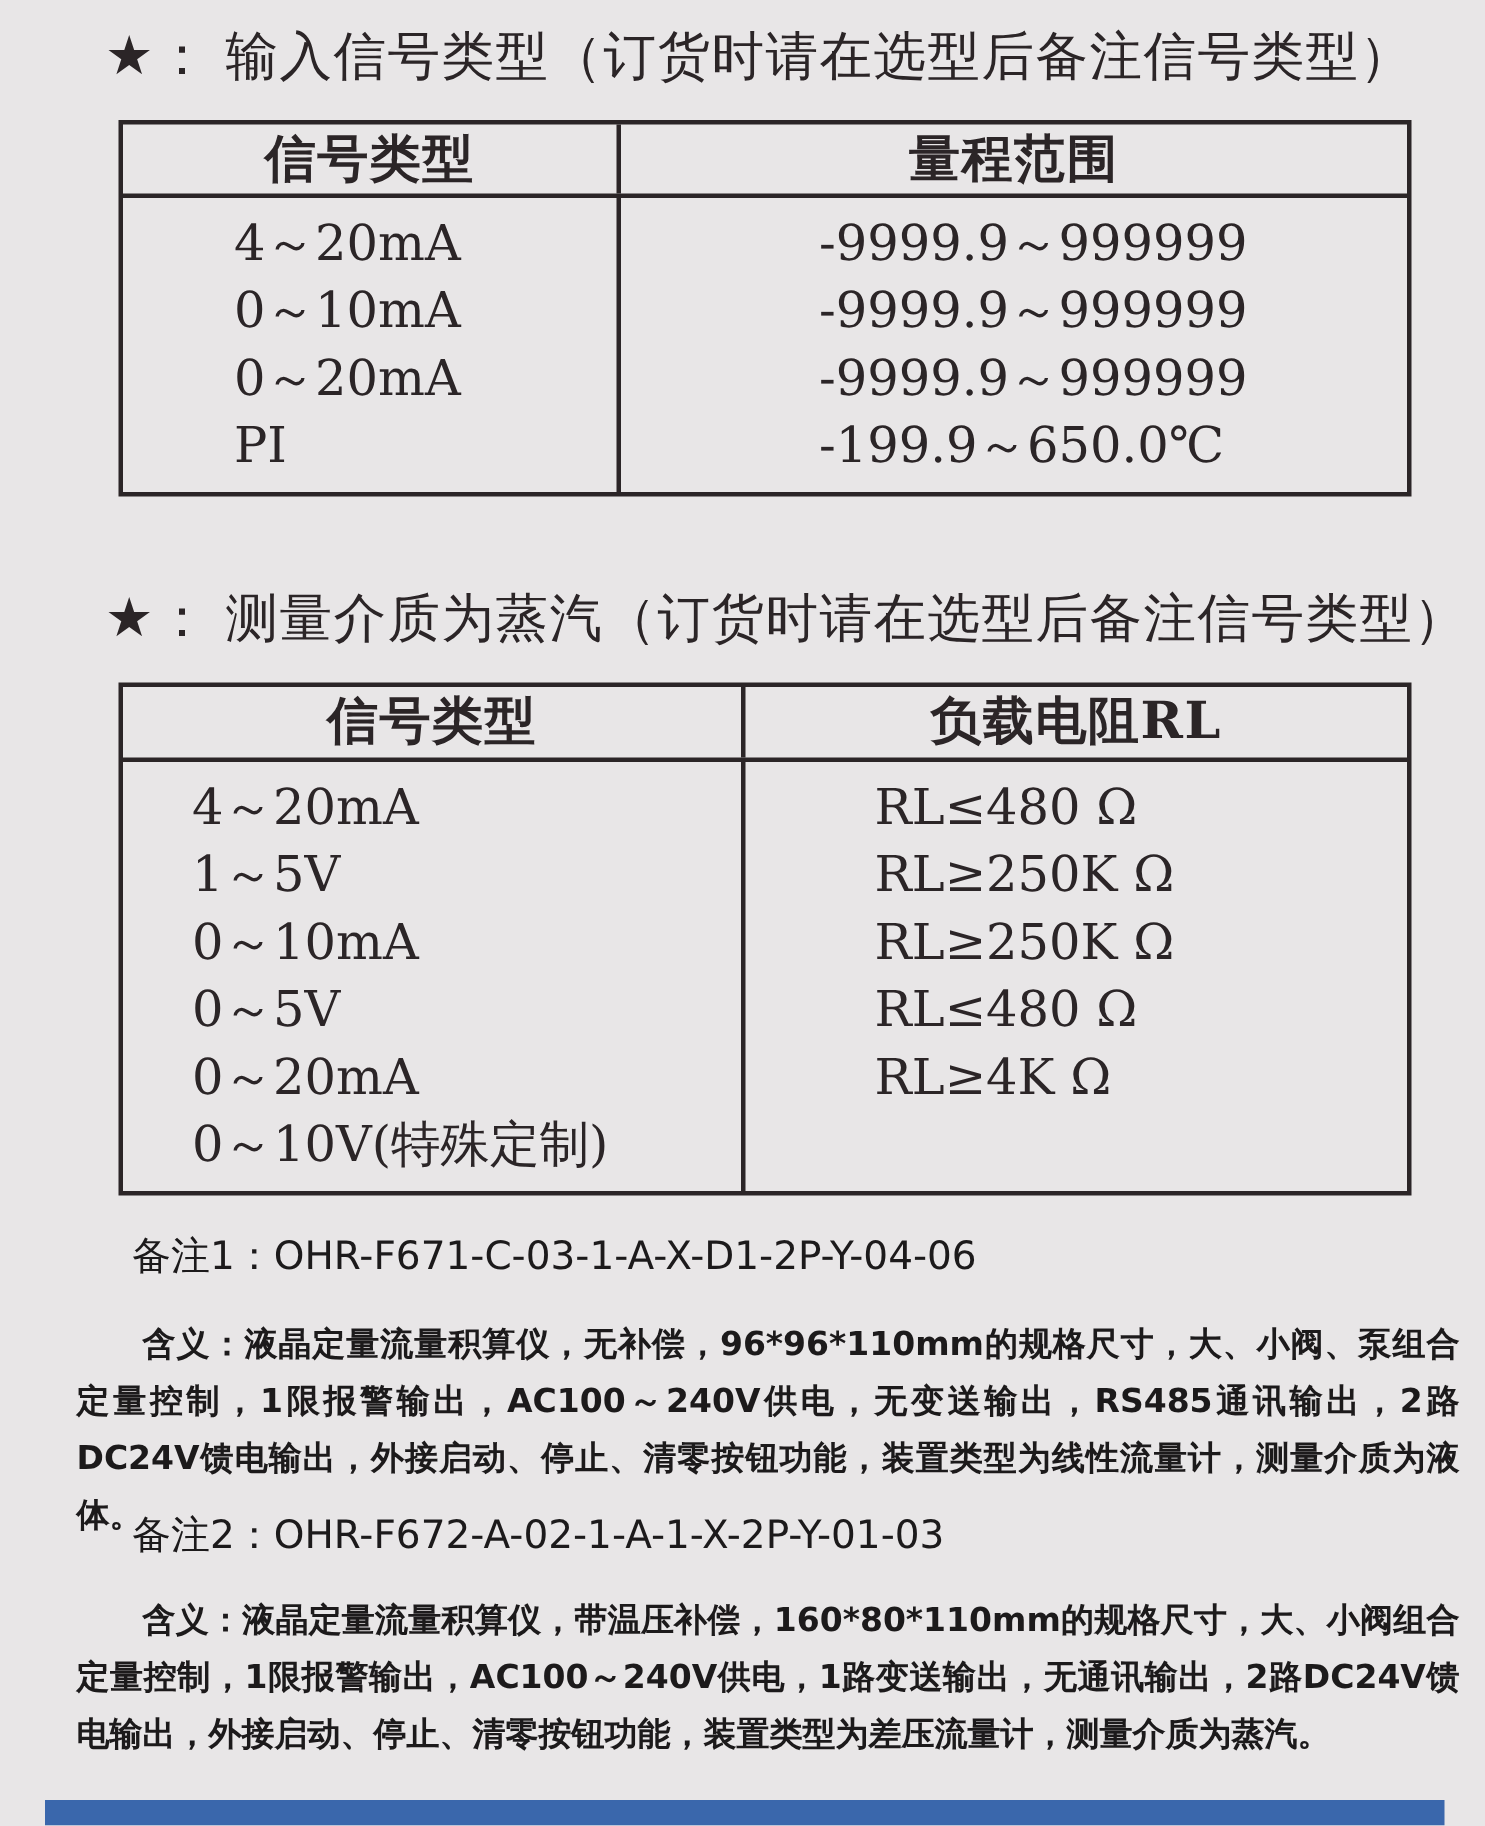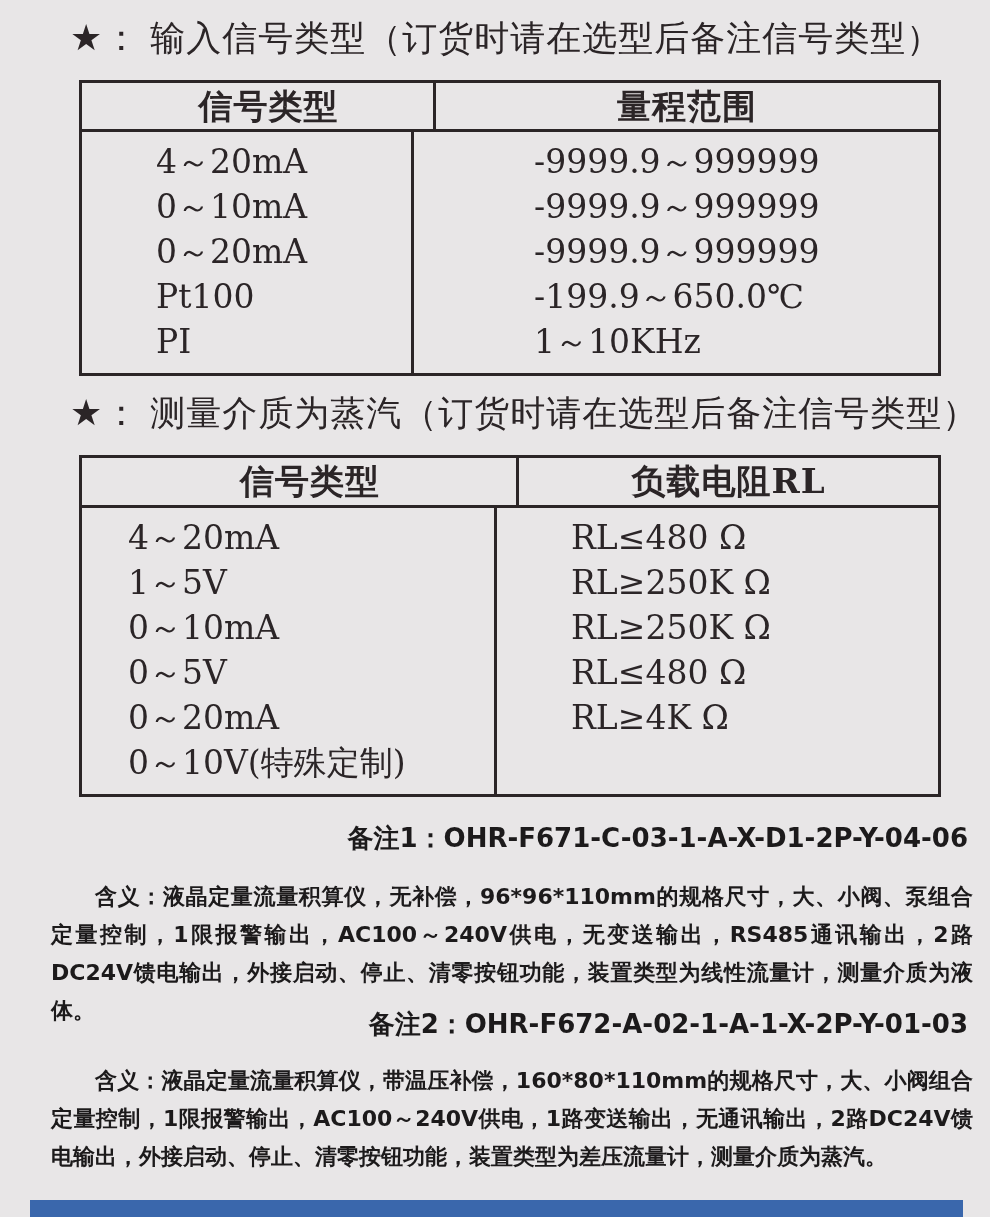--- a/index.html
+++ b/index.html
@@ -19,44 +19,44 @@
     color:#2b2527;letter-spacing:1px;
     white-space:nowrap;
   }
   .heading .star{font-size:36px;margin-right:10px;}
   
   .tbl{
     position:absolute;left:79px;width:856px;
     border:3px solid #2b2527;
     background:transparent;
   }
-  .tbl .hdr{display:grid;border-bottom:3px solid #2b2527;padding-left:22px;}
+  .tbl .hdr{display:grid;border-bottom:3px solid #2b2527;}
   .tbl1 .hdr,.tbl1 .bd{grid-template-columns:332px 1fr;}
   .tbl2 .hdr,.tbl2 .bd{grid-template-columns:415px 1fr;}
   .tbl .hdr > div{
     text-align:center;font-size:34px;font-weight:600;
     letter-spacing:1px;
   }
   .tbl1 .hdr > div{line-height:46px;}
   .tbl2 .hdr > div{line-height:47px;}
   .tbl .hdr > div:first-child{border-right:3px solid #2b2527;}
-  .tbl .bd{display:grid;}
+  .tbl .bd{display:grid;gap:12px;}
   .tbl .bd .col{padding-top:7px;padding-bottom:9px;}
   .tbl .bd .col:first-child{border-right:3px solid #2b2527;}
   .tbl .cell{font-size:33px;line-height:45px;white-space:nowrap;}
   .tbl1 .col.c1 .cell{padding-left:74px;}
   .tbl1 .col.c2 .cell{padding-left:120px;}
   .tbl2 .col.c1 .cell{padding-left:46px;}
   .tbl2 .col.c2 .cell{padding-left:74px;}
   
   .note-line{
     position:absolute;left:88px;width:880px;
     font-family:"DejaVu Sans","Liberation Sans",sans-serif;
-    font-weight:bold;font-size:26px;line-height:32px;
-    color:#1c1a1b;white-space:nowrap;text-align:right;
+    font-weight:normal;font-size:26px;line-height:32px;
+    color:#1c1a1b;white-space:nowrap;
   }
   .para{
     position:absolute;left:35px;width:922px;margin:16px;
     font-family:"DejaVu Sans","Liberation Sans",sans-serif;
     font-weight:bold;font-size:22px;line-height:38px;
     color:#1c1a1b;text-align:justify;text-indent:2em;
   }
   .footer-bar{
     position:absolute;left:30px;top:1200px;
     width:933px;height:17px;
@@ -75,29 +75,27 @@
   <div class="tbl tbl1" style="top:80px">
     <div class="hdr">
       <div>信号类型</div>
       <div>量程范围</div>
     </div>
     <div class="bd">
       <div class="col c1">
         <div class="cell">4～20mA</div>
         <div class="cell">0～10mA</div>
         <div class="cell">0～20mA</div>
-        <div class="cell">Pt100</div>
         <div class="cell">PI</div>
       </div>
       <div class="col c2">
         <div class="cell">-9999.9～999999</div>
         <div class="cell">-9999.9～999999</div>
         <div class="cell">-9999.9～999999</div>
         <div class="cell">-199.9～650.0℃</div>
-        <div class="cell">1～10KHz</div>
       </div>
     </div>
   </div>
 
   <div class="heading" style="top:391px">
     <span class="star">★：</span>
     <span>测量介质为蒸汽（订货时请在选型后备注信号类型）</span>
   </div>
 
   <div class="tbl tbl2" style="top:455px">

